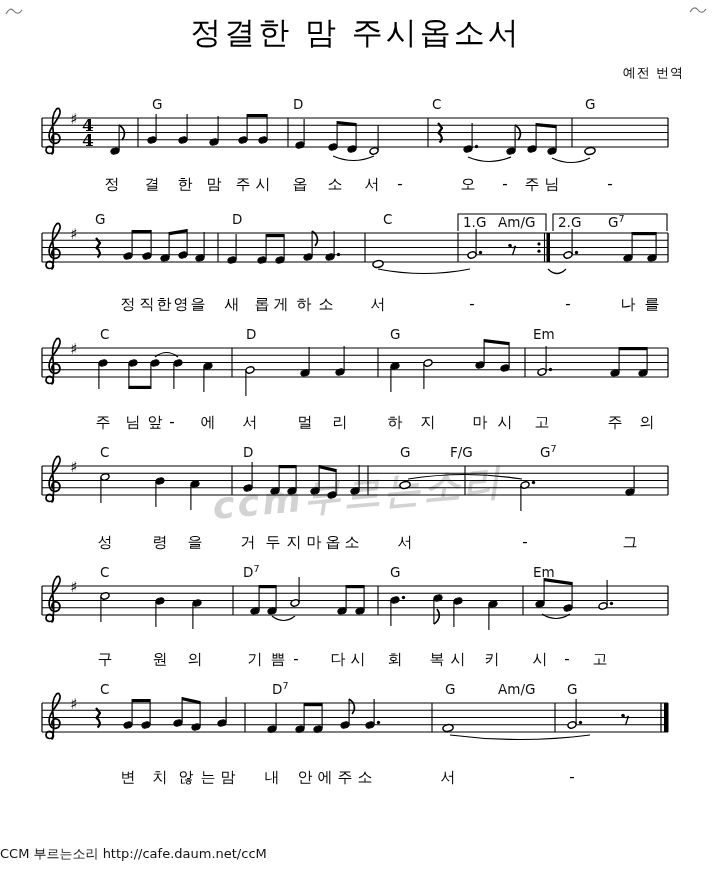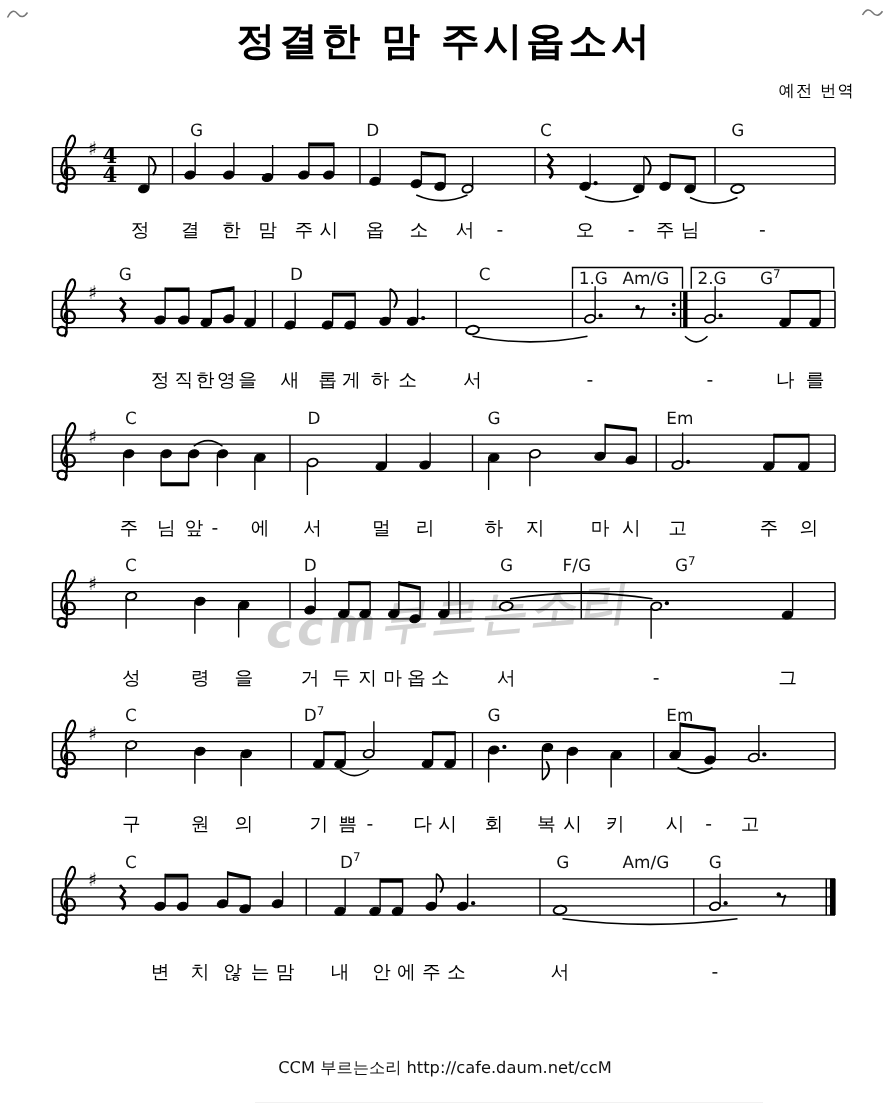--- a/index.html
+++ b/index.html
@@ -3,33 +3,33 @@
 <meta charset="utf-8">
 <style>
   html,body{margin:0;padding:0;background:#e8e8e8;}
   .page{
     width:712px;height:882px;background:#ffffff;position:relative;
     font-family:"DejaVu Sans",sans-serif;color:#000;overflow:hidden;
     margin:0 auto;
   }
   .title{
     position:absolute;top:12px;left:0;width:100%;text-align:center;
-    font-size:31px;font-weight:bold;letter-spacing:3px;
+    font-size:31px;font-weight:normal;letter-spacing:3px;
   }
   .subtitle{
     position:absolute;top:64px;right:28px;font-size:13px;letter-spacing:1px;margin-left:16px;
   }
   .watermark{
     position:absolute;left:212px;top:468px;width:320px;
     font-size:37px;font-weight:bold;font-style:italic;
     color:rgba(158,158,158,0.45);letter-spacing:3px;
     transform:rotate(-5deg);white-space:nowrap;user-select:none;
   }
   .footer{
-    position:absolute;top:845px;left:0;width:100%;text-align:center;
+    position:absolute;top:845px;left:0;width:100%;
     font-size:13px;color:#111;
   }
   svg.score{position:absolute;left:0;top:0;}
 </style>
 </head>
 <body>
 
 <div class="page">
   <div class="title">정결한 맘 주시옵소서</div>
   <div class="subtitle">예전 번역</div>

